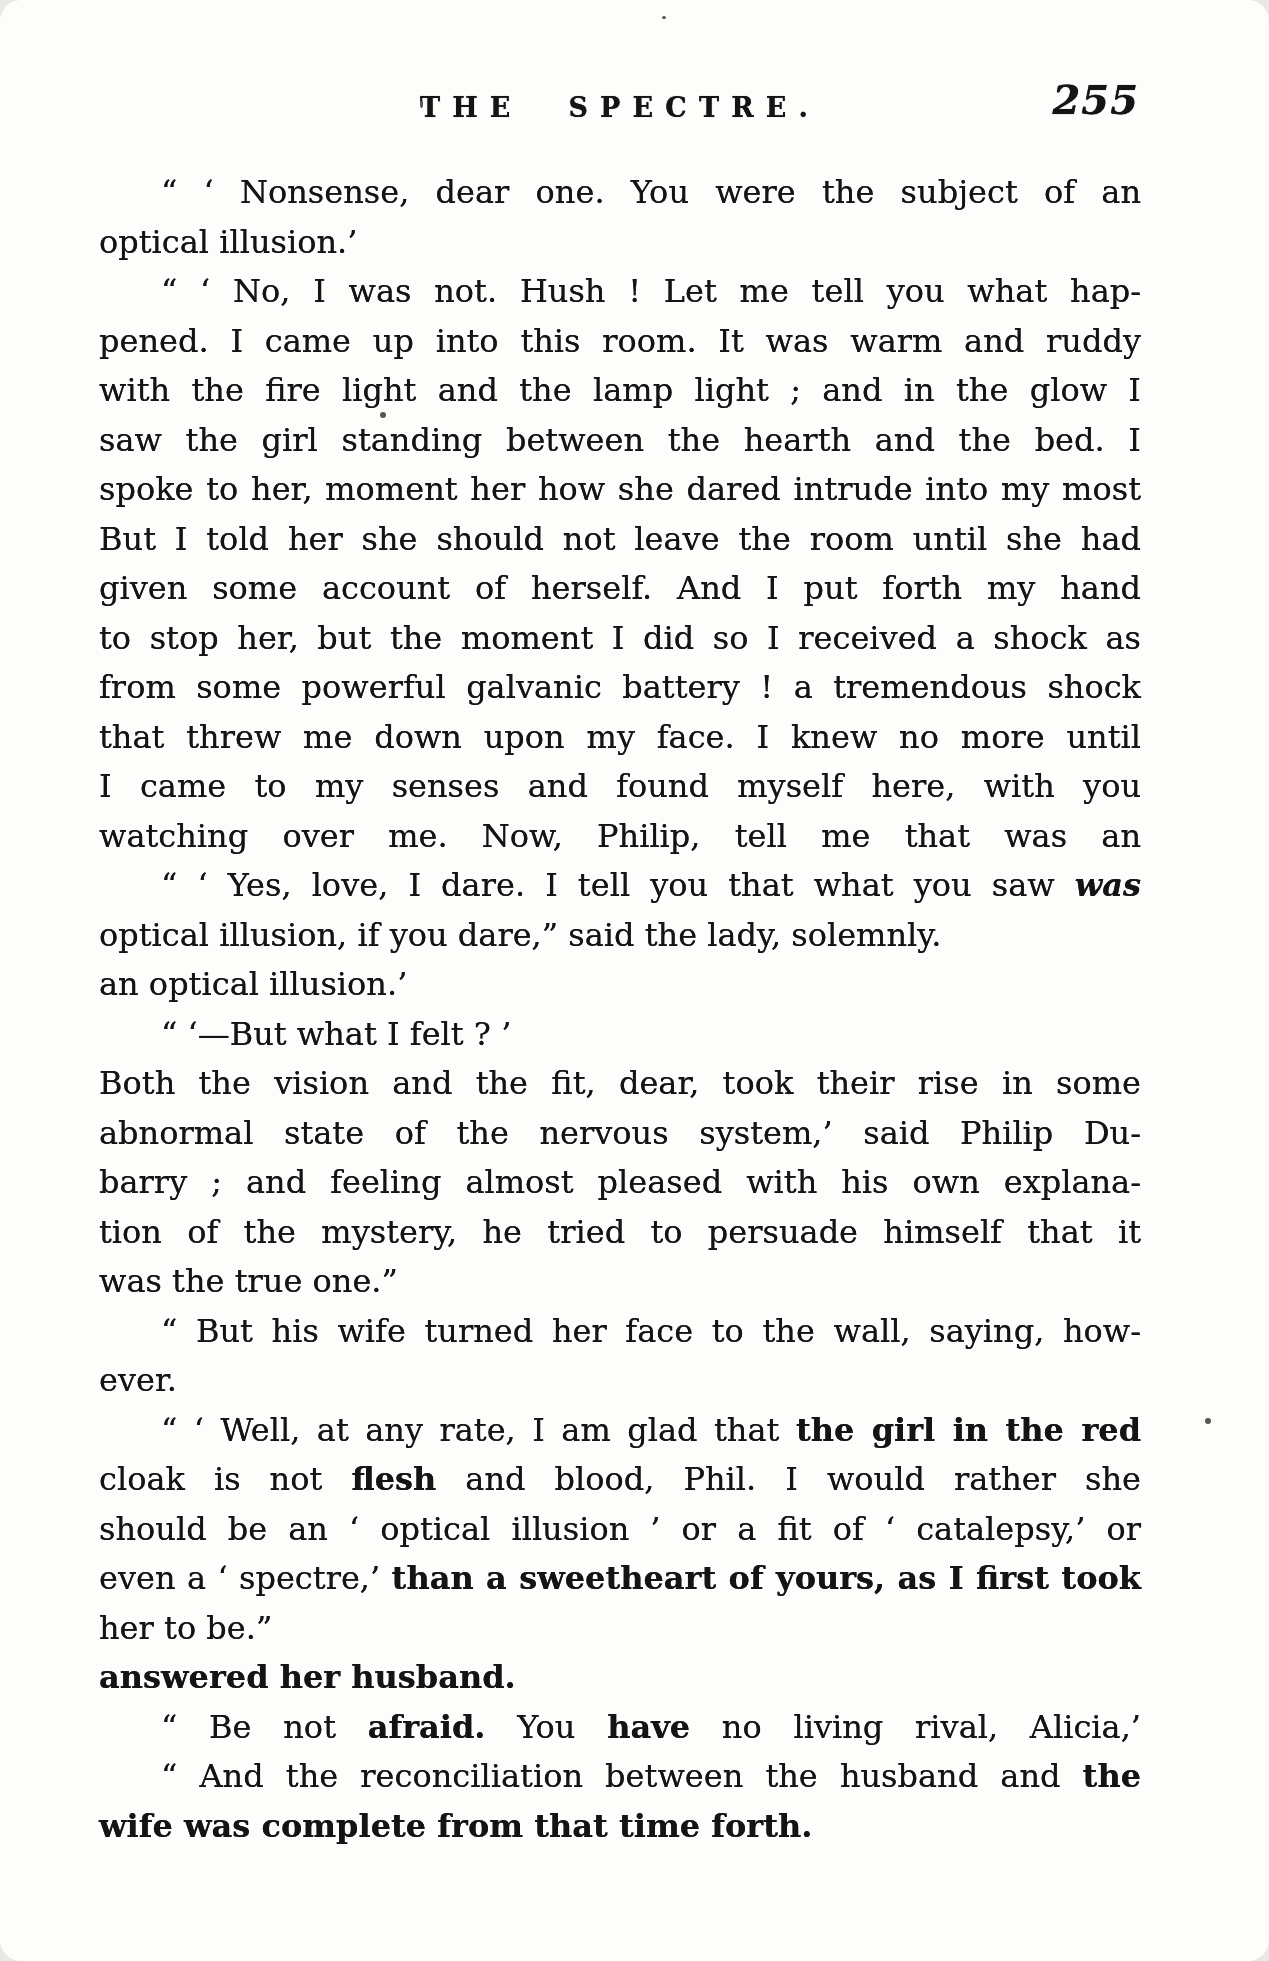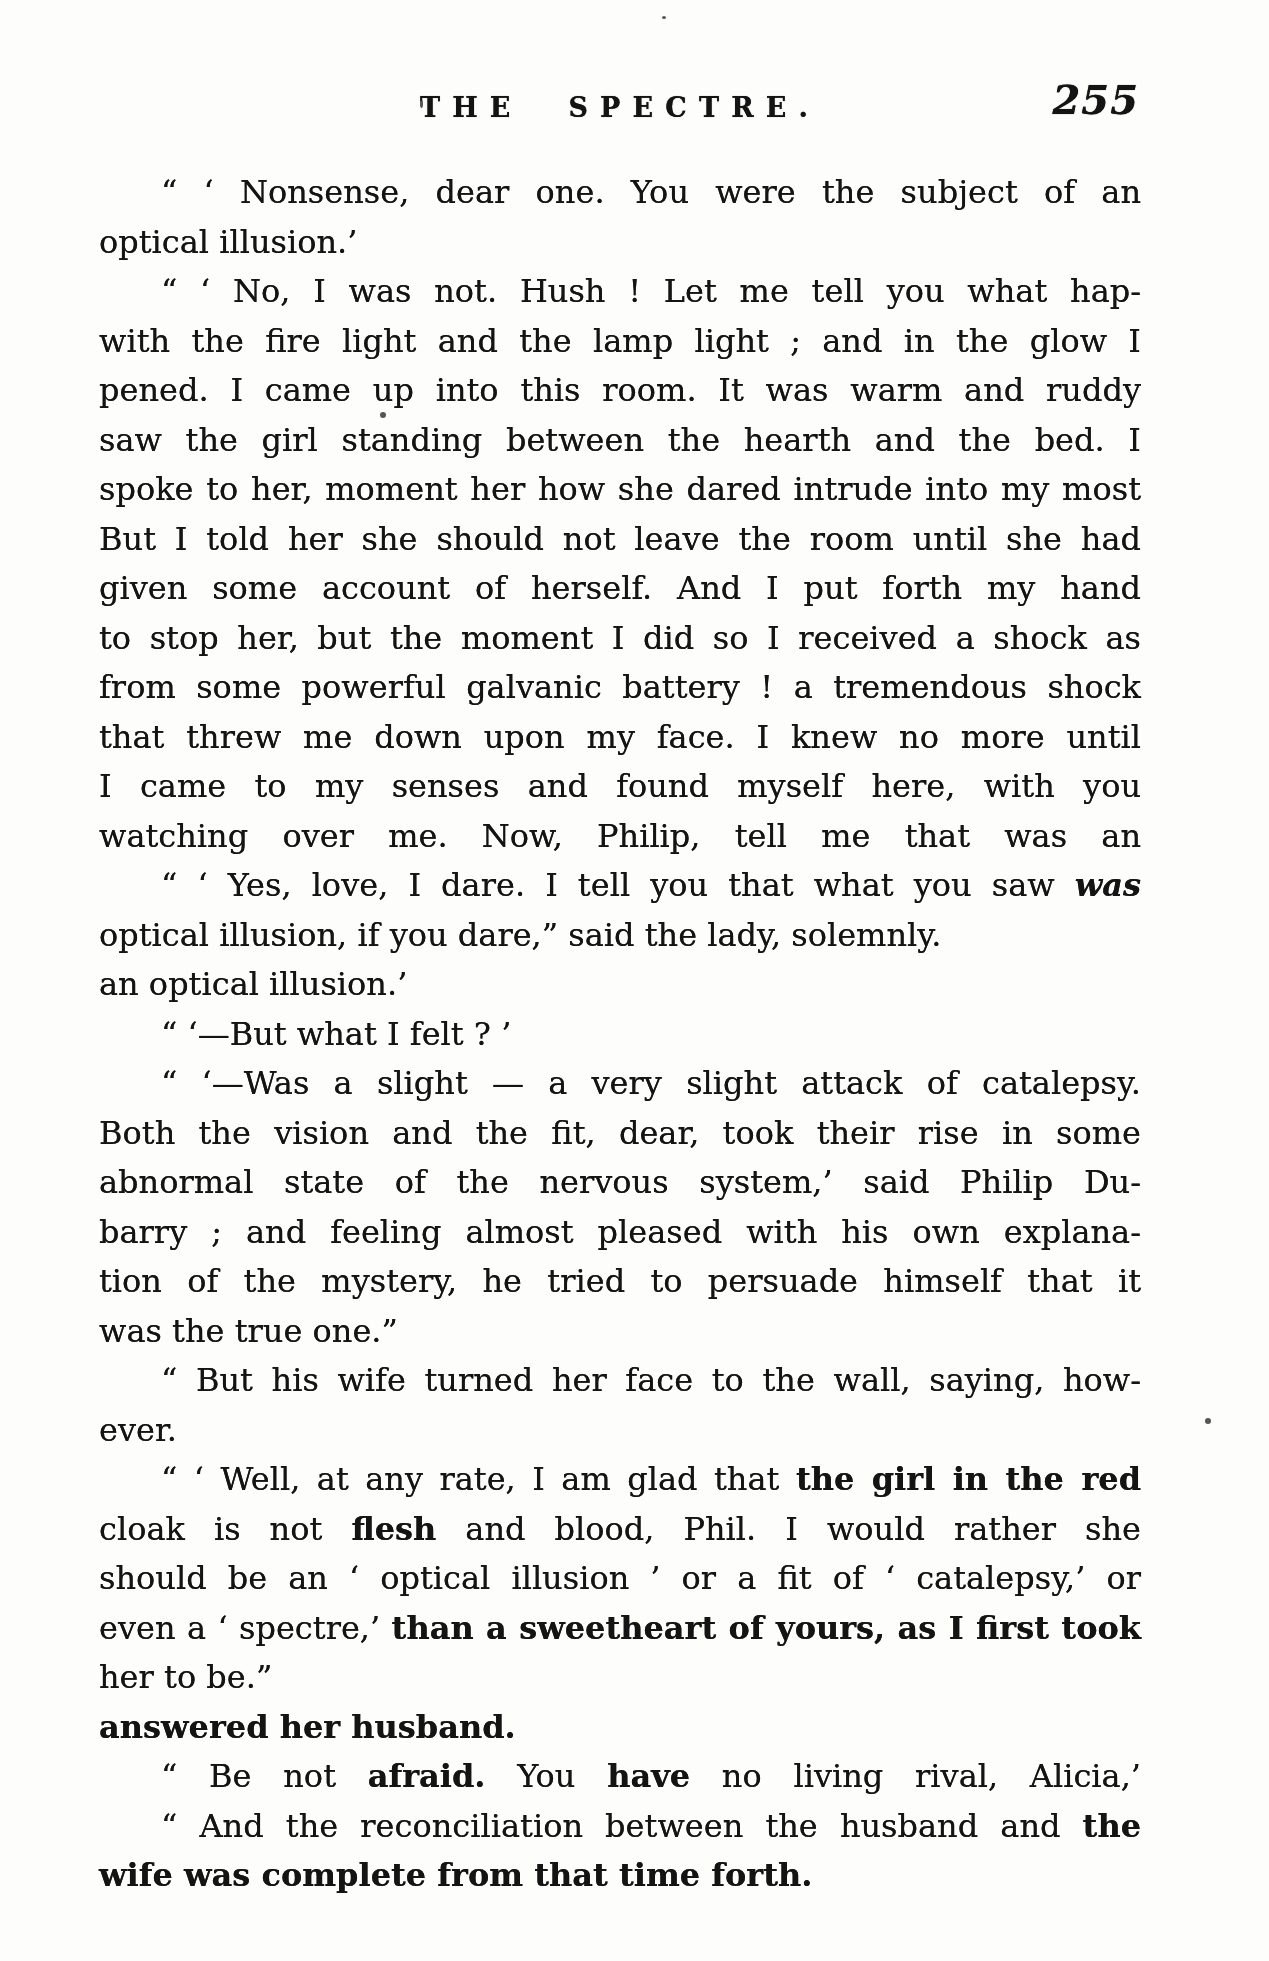--- a/index.html
+++ b/index.html
@@ -5,20 +5,21 @@
   html, body { margin: 0; padding: 0; background: #e8e8e4; }
   .page {
     position: relative;
     width: 1269px;
     height: 1961px;
     margin: 0 auto;
     background: #fdfdfb;
     color: #141414;
     font-family: "DejaVu Serif", "Liberation Serif", serif;
     overflow: hidden;
+    border-radius: 21px;
   }
   .header {
     position: absolute;
     top: 84px;
     left: 99px;
     width: 1042px;
     height: 52px;
   }
   .running-title {
     position: absolute;
@@ -74,36 +75,35 @@
 
   <div class="header">
     <div class="running-title">THE SPECTRE.</div>
     <div class="page-number">255</div>
   </div>
 
   <div class="body-text">
       <div class="line indent">“ ‘ Nonsense, dear one.  You were the subject of an</div>
       <div class="line last">optical illusion.’</div>
       <div class="line indent">“ ‘ No, I was not.  Hush !  Let me tell you what hap-</div>
+      <div class="line">pened.  I came up into this room.  It was warm and ruddy</div>
       <div class="line">with the fire light and the lamp light ; and in the glow I</div>
-      <div class="line">pened.  I came up into this room.  It was warm and ruddy</div>
       <div class="line">saw the girl standing between the hearth and the bed.  I</div>
       <div class="line">spoke to her, moment her how she dared intrude into my most</div>
       <div class="line">But I told her she should not leave the room until she had</div>
       <div class="line">given some account of herself.  And I put forth my hand</div>
       <div class="line">to stop her, but the moment I did so I received a shock as</div>
       <div class="line">from some powerful galvanic battery ! a tremendous shock</div>
       <div class="line">that threw me down upon my face.  I knew no more until</div>
       <div class="line">I came to my senses and found myself here, with you</div>
       <div class="line">watching over me.  Now, Philip, tell me that was an</div>
       <div class="line indent">“ ‘ Yes, love, I dare.  I tell you that what you saw <b><i>was</i></b></div>
       <div class="line last">optical illusion, if you dare,” said the lady, solemnly.</div>
       <div class="line last">an optical illusion.’</div>
       <div class="line indent last">“ ‘—But what I felt ? ’</div>
-      <div class="line indent">“ ‘—Was a slight — a very slight attack of catalepsy.</div>
       <div class="line">Both the vision and the fit, dear, took their rise in some</div>
       <div class="line">abnormal state of the nervous system,’ said Philip Du-</div>
       <div class="line">barry ; and feeling almost pleased with his own explana-</div>
       <div class="line">tion of the mystery, he tried to persuade himself that it</div>
       <div class="line last">was the true one.”</div>
       <div class="line indent">“ But his wife turned her face to the wall, saying, how-</div>
       <div class="line last">ever.</div>
       <div class="line indent">“ ‘ Well, at any rate, I am glad that <b>the girl in the red</b></div>
       <div class="line">cloak is not <b>flesh</b> and blood, Phil.  I would rather she</div>
       <div class="line">should be an ‘ optical illusion ’ or a fit of ‘ catalepsy,’ or</div>

